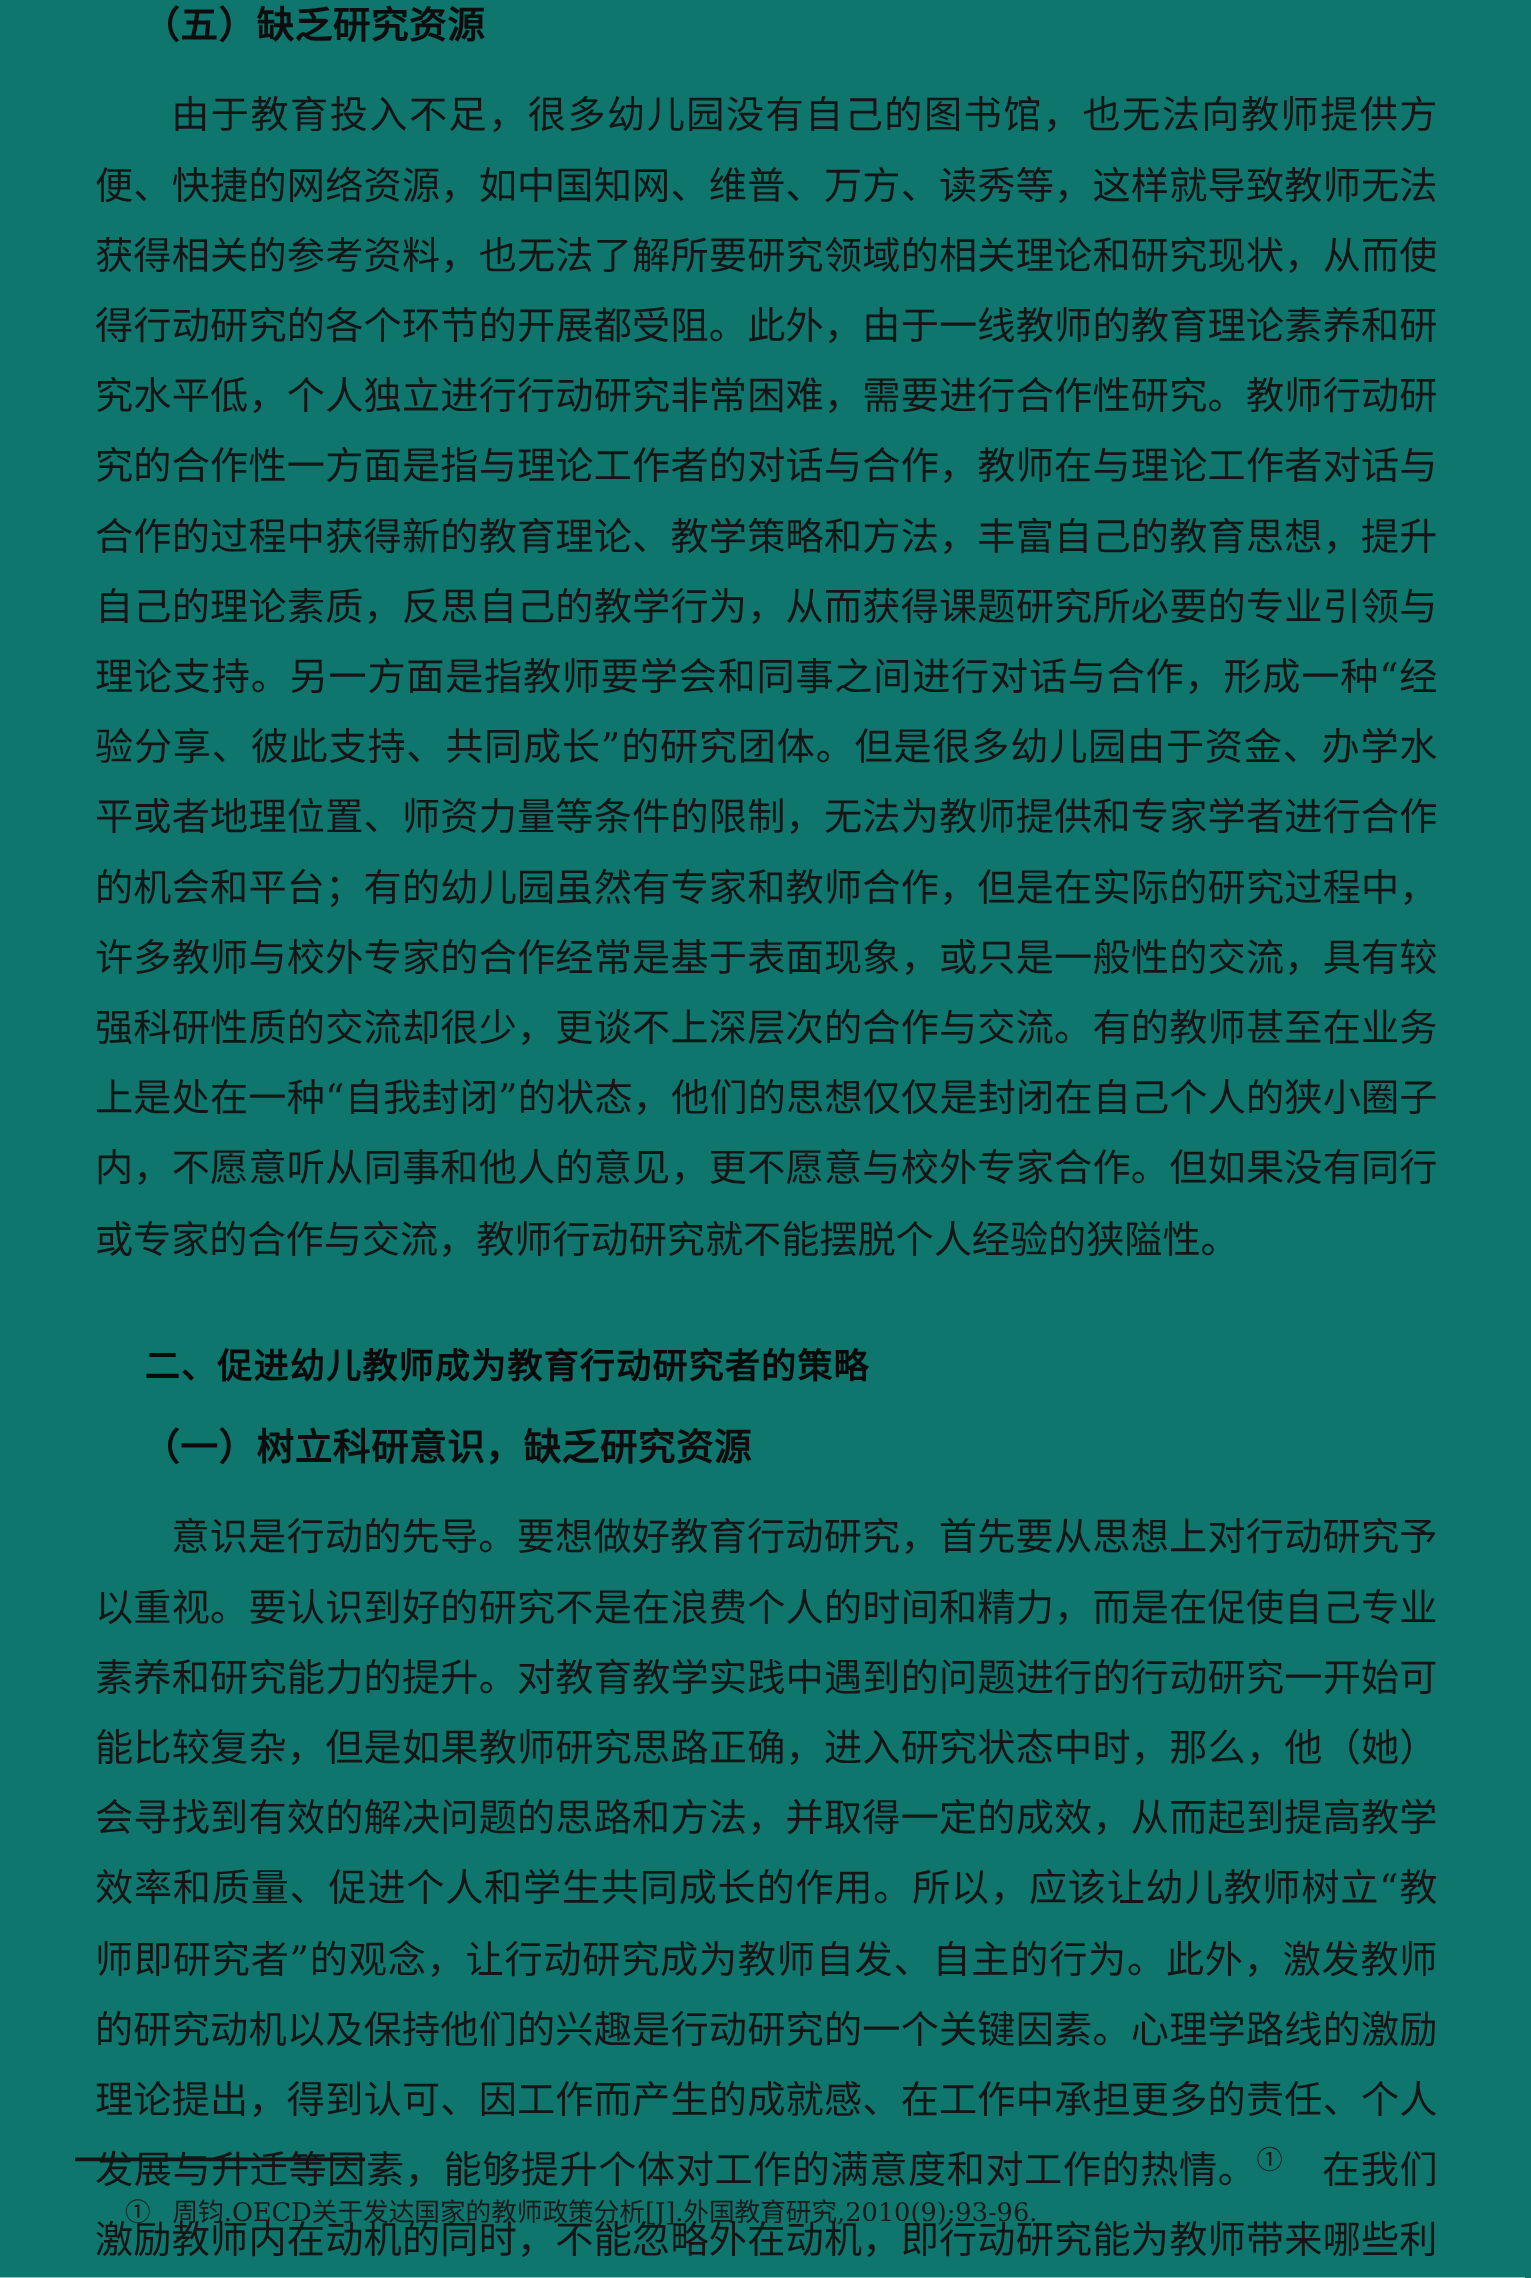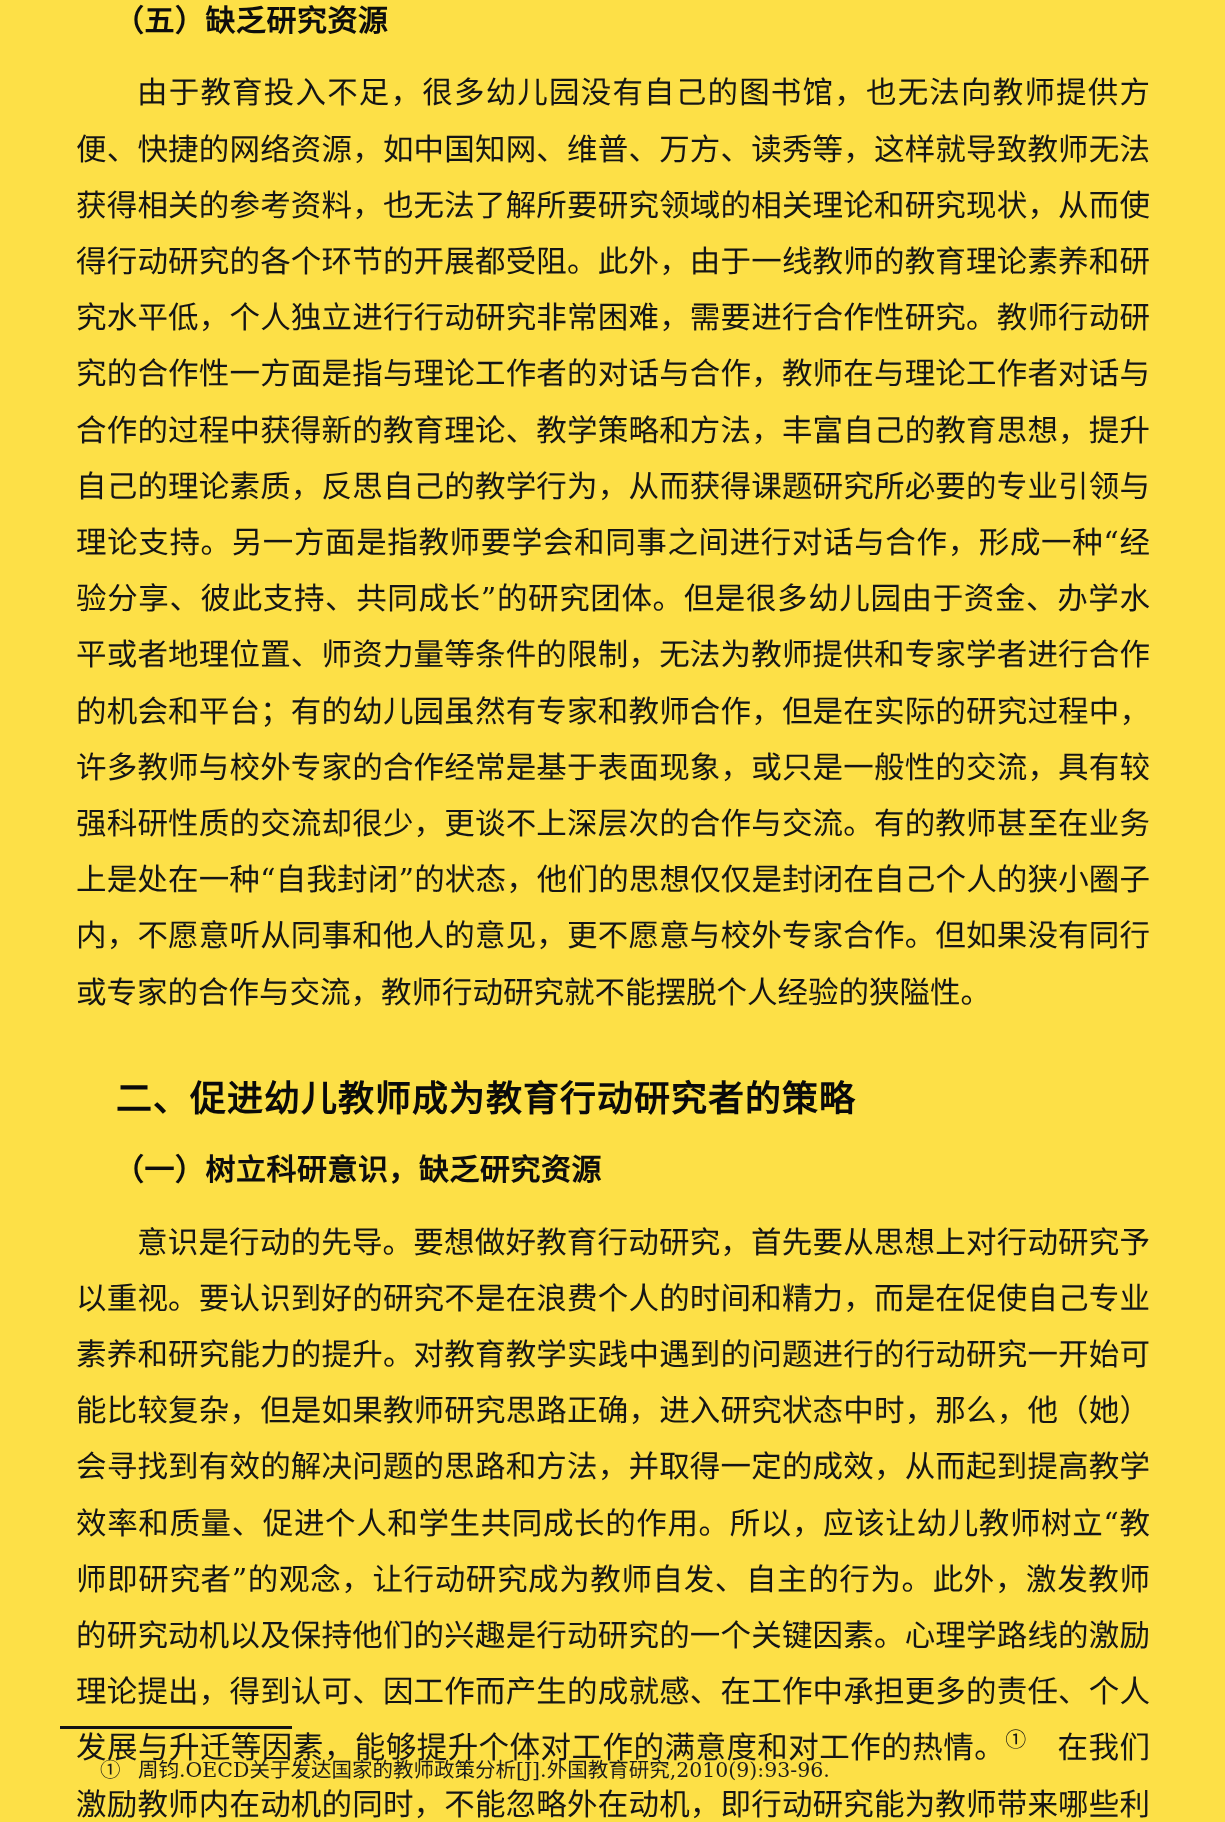--- a/index.html
+++ b/index.html
@@ -16,42 +16,42 @@
     color: #100f0f;
     -webkit-font-smoothing: antialiased;
   }
   .page {
     position: absolute;
     left: 0;
     top: 0;
     width: 1225px;
     height: 1822px;
     overflow: hidden;
-    background: #fde047;
+    background: #0f766e;
   }
   .content {
     position: absolute;
     left: 60px;
     top: 0;
     width: 1106px;
   }
 
   
   .sub-heading {
     font-size: 30px;
     font-weight: 700;
     line-height: 1.38;
     letter-spacing: 0.5px;
     margin: 0;
     padding: 0;
     text-indent: 54px;
     color: #0d0d0d;
   }
   .heading-1 {
-    font-size: 36px;
+    font-size: 28px;
     font-weight: 700;
     line-height: 1.4;
     letter-spacing: 1px;
     margin: 0;
     padding: 0;
     text-indent: 56px;
     color: #0a0a0a;
   }
 
   

